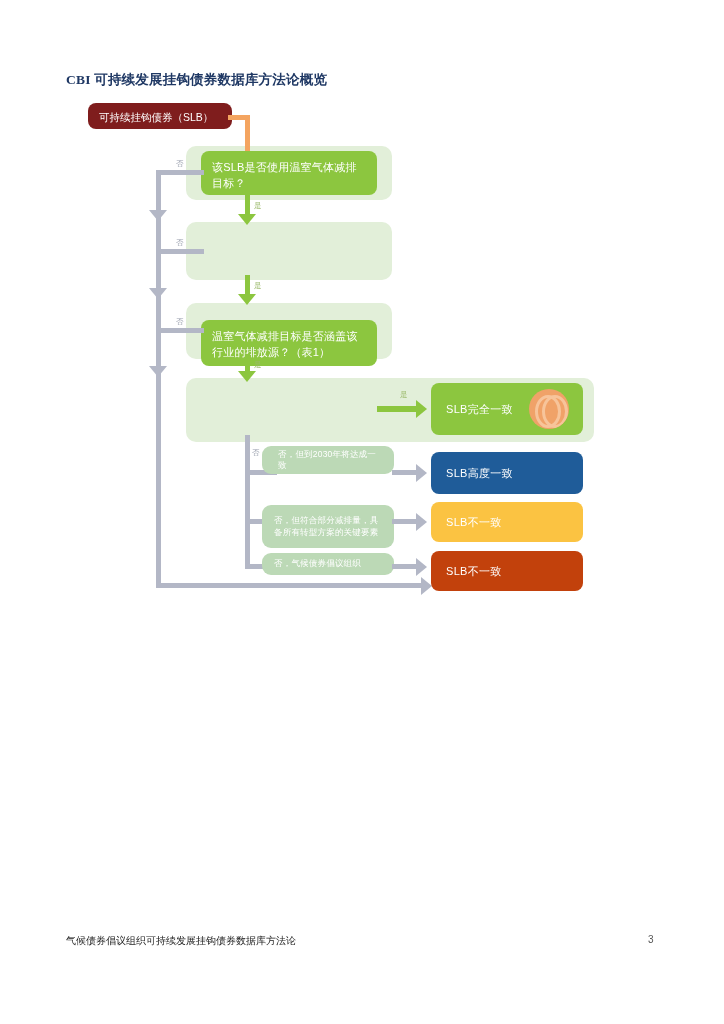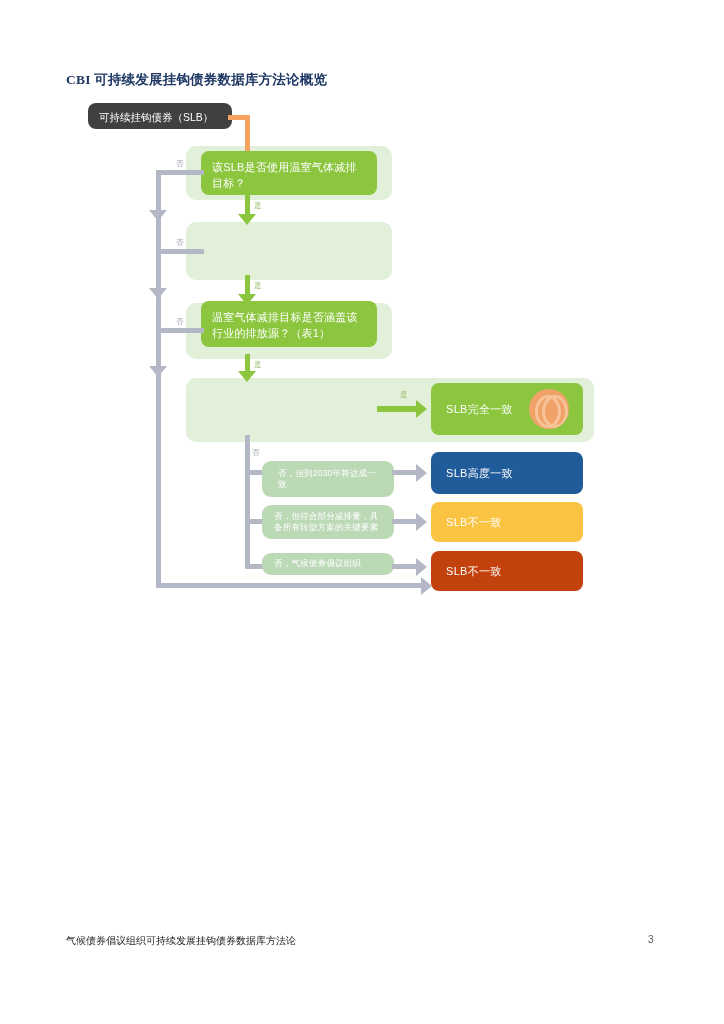--- a/index.html
+++ b/index.html
@@ -16,21 +16,21 @@
     font-weight:bold;font-size:13.5px;color:#1f3864;letter-spacing:0.2px;
     white-space:nowrap;
   }
   .panel{position:absolute;background:#e2efd9;border-radius:10px;}
   .qbox{
     position:absolute;background:#8cc63f;border-radius:8px;color:#ffffff;
     font-size:11px;line-height:15.5px;padding:9px 11px;box-sizing:border-box;
     letter-spacing:0.2px;
   }
   .startbox{
-    position:absolute;background:#404040;border-radius:8px;color:#ffffff;
+    position:absolute;background:#7f1d1d;border-radius:8px;color:#ffffff;
     font-size:10.5px;line-height:14px;padding:7px 11px;box-sizing:border-box;
     white-space:nowrap;
   }
   .resbox{
     position:absolute;border-radius:8px;color:#ffffff;
     font-size:11px;line-height:15px;box-sizing:border-box;
     display:flex;align-items:center;padding-left:15px;letter-spacing:0.3px;
   }
   .res-full{background:#8cc63f;}
   .res-high{background:#1f5c99;}
@@ -85,21 +85,21 @@
   <div class="panel" style="left:186px;top:303px;width:206px;height:56px;"></div>
   <div class="panel" style="left:186px;top:378px;width:408px;height:64px;"></div>
 
   <div class="startbox" style="left:88px;top:103px;width:144px;height:26px;">可持续挂钩债券（SLB）</div>
   <div class="ln-orange" style="left:228px;top:115px;width:22px;height:5px;"></div>
   <div class="ln-orange" style="left:245px;top:115px;width:5px;height:38px;"></div>
 
   <div class="qbox" style="left:201px;top:151px;width:176px;height:44px;">该SLB是否使用温室气体减排目标？</div>
 
 
-  <div class="qbox" style="left:201px;top:301px;width:176px;height:46px;">温室气体减排目标是否涵盖该行业的排放源？（表1）</div>
+  <div class="qbox" style="left:201px;top:320px;width:176px;height:46px;">温室气体减排目标是否涵盖该行业的排放源？（表1）</div>
 
 
   <div class="ln-green" style="left:245px;top:195px;width:5px;height:22px;"></div>
   <div class="arw-down green" style="left:238px;top:214px;"></div>
   <div class="lbl lbl-yes" style="left:254px;top:201px;">是</div>
 
   <div class="ln-green" style="left:245px;top:275px;width:5px;height:22px;"></div>
   <div class="arw-down green" style="left:238px;top:294px;"></div>
   <div class="lbl lbl-yes" style="left:254px;top:281px;">是</div>
 
@@ -126,26 +126,26 @@
   <div class="arw-down gray" style="left:149px;top:288px;"></div>
   <div class="arw-down gray" style="left:149px;top:366px;"></div>
 
   <div class="ln" style="left:156px;top:583px;width:267px;height:5px;"></div>
   <div class="arw-right gray" style="left:421px;top:577px;"></div>
 
   <div class="ln" style="left:245px;top:435px;width:5px;height:132px;"></div>
   <div class="lbl" style="left:252px;top:448px;">否</div>
 
   <div class="ln" style="left:245px;top:470px;width:32px;height:5px;"></div>
-  <div class="softbox" style="left:262px;top:461px;width:132px;height:36px;padding-left:16px;">否，但到2030年将达成一致</div>
+  <div class="softbox" style="left:262px;top:446px;width:132px;height:28px;padding-left:16px;">否，但到2030年将达成一致</div>
   <div class="ln" style="left:392px;top:470px;width:26px;height:5px;"></div>
   <div class="arw-right gray" style="left:416px;top:464px;"></div>
 
   <div class="ln" style="left:245px;top:519px;width:32px;height:5px;"></div>
-  <div class="softbox" style="left:262px;top:505px;width:132px;height:34px;">否，但符合部分减排量，具备所有转型方案的关键要素</div>
+  <div class="softbox" style="left:262px;top:505px;width:132px;height:43px;">否，但符合部分减排量，具备所有转型方案的关键要素</div>
   <div class="ln" style="left:392px;top:519px;width:26px;height:5px;"></div>
   <div class="arw-right gray" style="left:416px;top:513px;"></div>
 
   <div class="ln" style="left:245px;top:564px;width:32px;height:5px;"></div>
   <div class="softbox" style="left:262px;top:553px;width:132px;height:22px;">否，气候债券倡议组织</div>
   <div class="ln" style="left:392px;top:564px;width:26px;height:5px;"></div>
   <div class="arw-right gray" style="left:416px;top:558px;"></div>
 
   <div class="resbox res-full" style="left:431px;top:383px;width:152px;height:52px;">
     <span>SLB完全一致</span>

